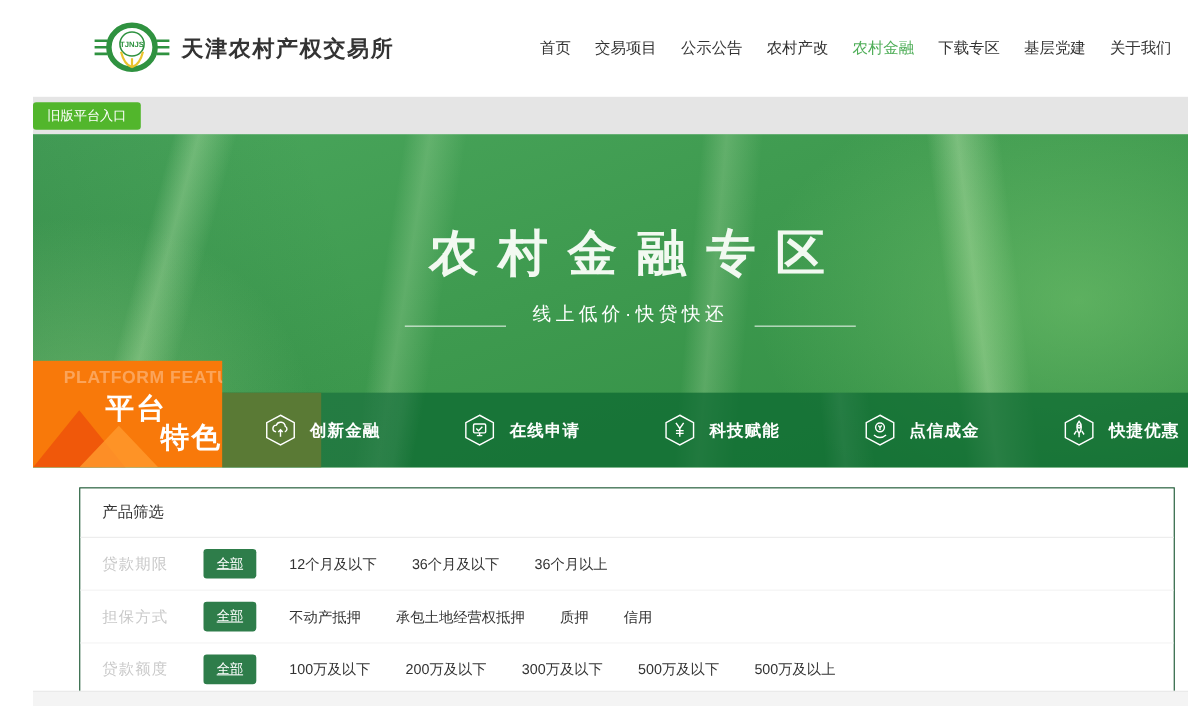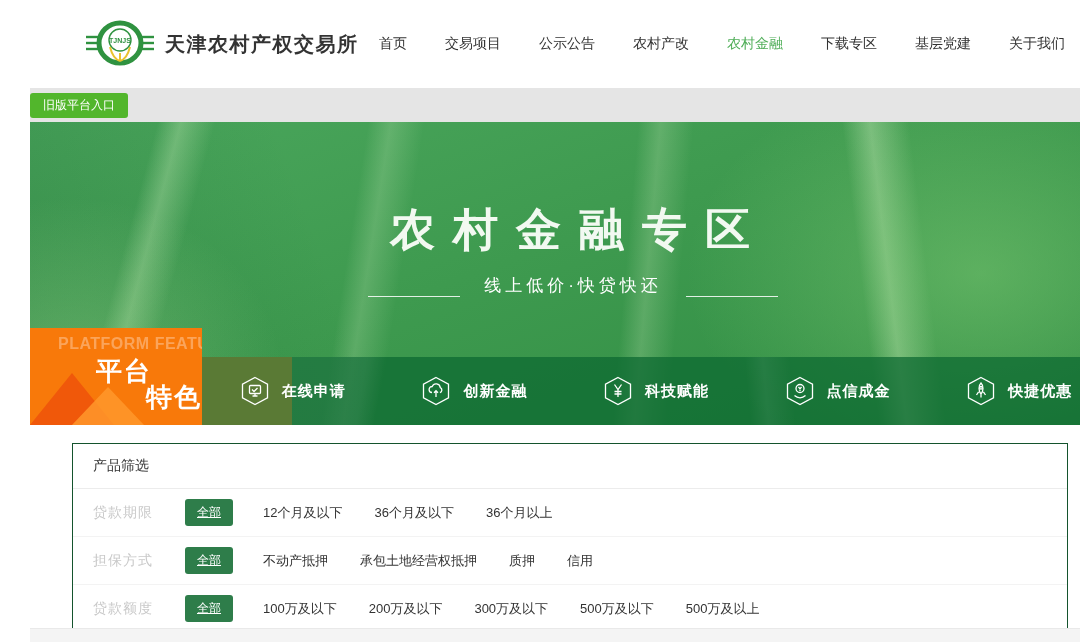--- a/index.html
+++ b/index.html
@@ -6,21 +6,21 @@
   html,body { width:1080px; height:642px; }
   body { font-family:"Liberation Sans","DejaVu Sans",sans-serif; background:#fff; overflow:hidden; }
   .page { position:relative; width:1080px; height:642px; background:#fff;margin-left:30px; }
 
   
   .header { height:88px; display:flex; align-items:center; padding:0 45px 0 55px; background:#fff; }
   .brand { display:flex; align-items:center; gap:10px; }
   .brand-text { display:flex; flex-direction:column; }
   .brand-title { font-size:20px; font-weight:bold; color:#333; letter-spacing:1.5px; }
   .brand-tagline { font-size:10.5px; color:#aaa; margin-top:6px; letter-spacing:0.6px; }
-  .nav { margin-left:auto; display:flex; gap:38px; align-items:center;font-family:Liberation Mono, monospace; }
+  .nav { margin-left:auto; display:flex; gap:22px; align-items:center;font-family:Liberation Mono, monospace; }
   .nav a { font-size:14px; color:#333; text-decoration:none; white-space:nowrap; cursor:pointer; }
   .nav a.active { color:#4fae58; }
 
   
   .darkbar { height:34px; background:#e5e5e5; display:flex; align-items:center; }
   .old-btn { background:#52b62c; color:#fff; font-size:12px; padding:4px 13px; border:none; border-radius:3px; cursor:pointer; }
 
   
   .hero { position:relative; height:303px; overflow:hidden;
     background:
@@ -121,34 +121,34 @@
       <span class="sub-text">线上低价·快贷快还</span>
       <span class="line"></span>
     </div>
 
     <div class="feature-menu">
       <div class="active-square"></div>
 
       <div class="menu-item">
         <svg class="hex-icon" viewBox="0 0 30 30" fill="none" stroke="#fff" stroke-width="1.3">
           <polygon points="15,1.5 27.5,8.25 27.5,21.75 15,28.5 2.5,21.75 2.5,8.25"></polygon>
+          <path d="M11 16.5a3 3 0 0 1 .2-6 4.2 4.2 0 0 1 8.1 1.1 2.6 2.6 0 0 1-.4 4.9"></path>
+          <path d="M15 21v-6 M13 16.7l2-2 2 2"></path>
+        </svg>
+        <span class="label">创新金融</span>
+      </div>
+
+      <div class="menu-item">
+        <svg class="hex-icon" viewBox="0 0 30 30" fill="none" stroke="#fff" stroke-width="1.3">
+          <polygon points="15,1.5 27.5,8.25 27.5,21.75 15,28.5 2.5,21.75 2.5,8.25"></polygon>
           <rect x="9.5" y="9.5" width="11" height="8" rx="1"></rect>
           <path d="M12 13.5l2 2 3.5-3.5"></path>
           <path d="M15 17.5V20 M12.5 20h5"></path>
         </svg>
         <span class="label">在线申请</span>
-      </div>
-
-      <div class="menu-item">
-        <svg class="hex-icon" viewBox="0 0 30 30" fill="none" stroke="#fff" stroke-width="1.3">
-          <polygon points="15,1.5 27.5,8.25 27.5,21.75 15,28.5 2.5,21.75 2.5,8.25"></polygon>
-          <path d="M11 16.5a3 3 0 0 1 .2-6 4.2 4.2 0 0 1 8.1 1.1 2.6 2.6 0 0 1-.4 4.9"></path>
-          <path d="M15 21v-6 M13 16.7l2-2 2 2"></path>
-        </svg>
-        <span class="label">创新金融</span>
       </div>
 
       <div class="menu-item">
         <svg class="hex-icon" viewBox="0 0 30 30" fill="none" stroke="#fff" stroke-width="1.3">
           <polygon points="15,1.5 27.5,8.25 27.5,21.75 15,28.5 2.5,21.75 2.5,8.25"></polygon>
           <path d="M11.5 8.5l3.5 5 3.5-5 M15 13.5V21 M11.5 15.5h7 M11.5 18h7"></path>
         </svg>
         <span class="label">科技赋能</span>
       </div>
 

